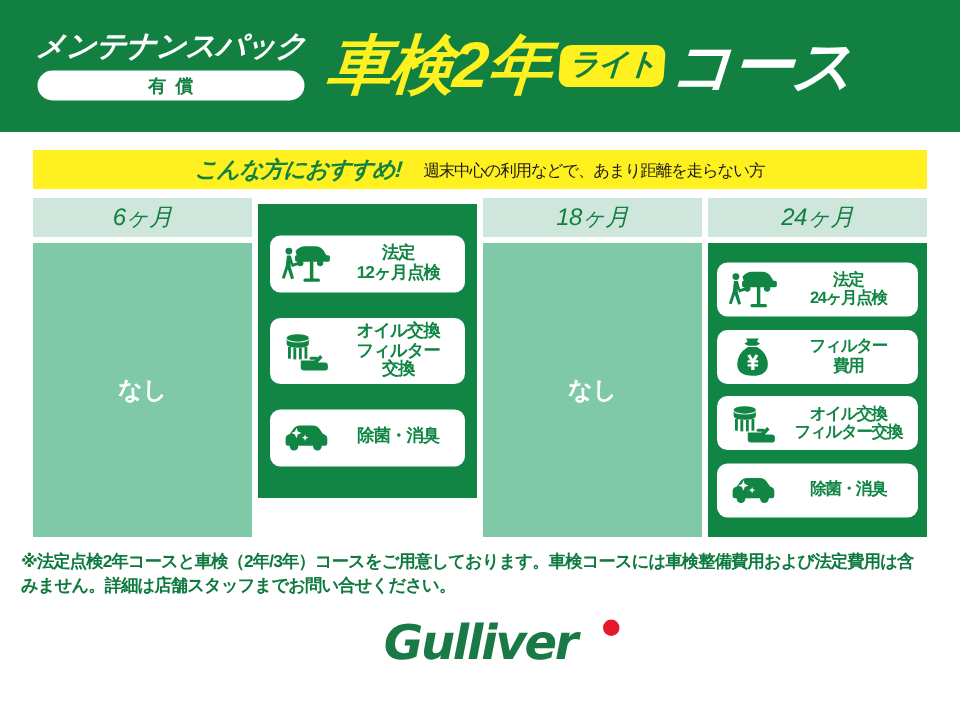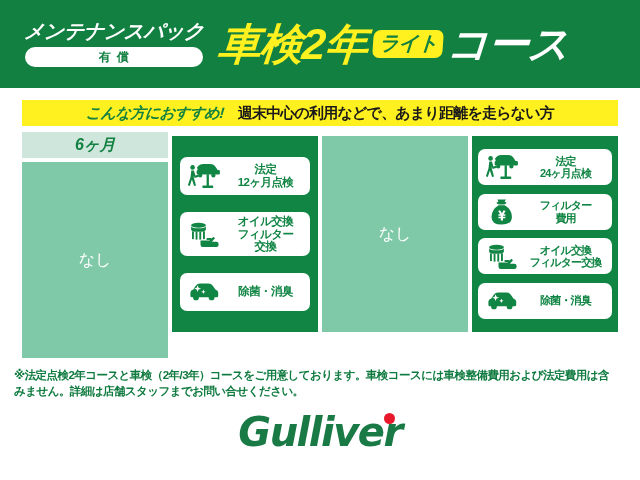--- a/index.html
+++ b/index.html
@@ -112,22 +112,22 @@
     color: #128040;
     font-size: 15px;
     font-weight: bold;
     font-style: italic;
     letter-spacing: -0.5px;
     transform: skewX(-5deg);
     margin-right: 14px;
   }
   .recommend-desc {
     color: #1a1a1a;
-    font-size: 15px;
-    font-weight: bold;
+    font-size: 11px;
+    font-weight: normal;
     letter-spacing: -0.8px;
   }
 
   
   .table {
     position: absolute;
     left: 22px; top: 132px;
     width: 596px;
     display: flex;
     gap: 4px;
@@ -135,21 +135,21 @@
   .col {
     width: 146px;
     display: flex;
     flex-direction: column;
   }
   .col-head {
     height: 26px;
     background: #CFE6DC;
     color: #128040;
     font-size: 16px;
-    font-weight: bold;
+    font-weight: normal;
     font-style: italic;
     letter-spacing: -0.5px;
     display: flex;
     align-items: center;
     justify-content: center;
     transform: none;
     text-align: right;
   }
   .col-body {
     height: 196px;
@@ -164,21 +164,21 @@
   }
   .col-body.filled {
     background: #108544;
     justify-content: space-evenly;
     padding: 5px 0;
     box-sizing: border-box;
   }
   .nashi {
     color: #ffffff;
     font-size: 16px;
-    font-weight: normal;
+    font-weight: bold;
     letter-spacing: 0px;
   }
 
   .item-chip {
     background: #ffffff;
     border-radius: 7px;
     width: 130px;
     min-height: 38px;
     display: flex;
     align-items: center;
@@ -228,21 +228,21 @@
     position: absolute;
     left: 0; top: 412px;
     width: 640px;
     display: flex;
     align-items: center;
     justify-content: center;
   }
   .logo {
     position: relative;
     color: #1a7a45;
-    font-size: 40px;
+    font-size: 32px;
     font-weight: bold;
     font-style: italic;
     letter-spacing: -1.5px;
     line-height: 1;
     font-family: "DejaVu Sans", "Liberation Sans", sans-serif;
   }
   .logo-dot {
     position: absolute;
     width: 11px; height: 11px;
     border-radius: 50%;
@@ -330,25 +330,27 @@
                 <path d="M10.6 5.2 l0.95 2.5 l2.5 0.95 l-2.5 0.95 l-0.95 2.5 l-0.95-2.5 l-2.5-0.95 l2.5-0.95z"></path>
                 <path d="M16.4 9.6 l0.6 1.6 l1.6 0.6 l-1.6 0.6 l-0.6 1.6 l-0.6-1.6 l-1.6-0.6 l1.6-0.6z"></path>
               </g>
             </svg>
           </div>
           <div class="chip-text">除菌・消臭</div>
         </div>
       </div>
     </div>
     <div class="col">
+      <div class="col-head">18ヶ月</div>
       <div class="col-body empty">
         <div class="nashi">なし</div>
       </div>
     </div>
     <div class="col">
+      <div class="col-head">24ヶ月</div>
       <div class="col-body filled four">
         <div class="item-chip">
           <div class="chip-icon">
             <svg width="34" height="28" viewBox="0 0 34 28">
               <g fill="#108544">
                 <path d="M10 5.5 q2.5-3.4 6.5-3.4 h6.5 q4 0 6 3.4 l1.6 2.6 h1.2 q1.1 0 1.1 1.1 v2.2 q0 1.1-1.1 1.1 h-21 q-1.1 0-1.1-1.1 v-2.2 q0-1.1 1.1-1.1 z"></path>
                 <circle cx="13.2" cy="13.4" r="2.1"></circle>
                 <circle cx="26.4" cy="13.4" r="2.1"></circle>
                 <rect x="19.6" y="12.2" width="2.3" height="12.5"></rect>
                 <rect x="15.3" y="23.6" width="11" height="2.3" rx="1"></rect>

